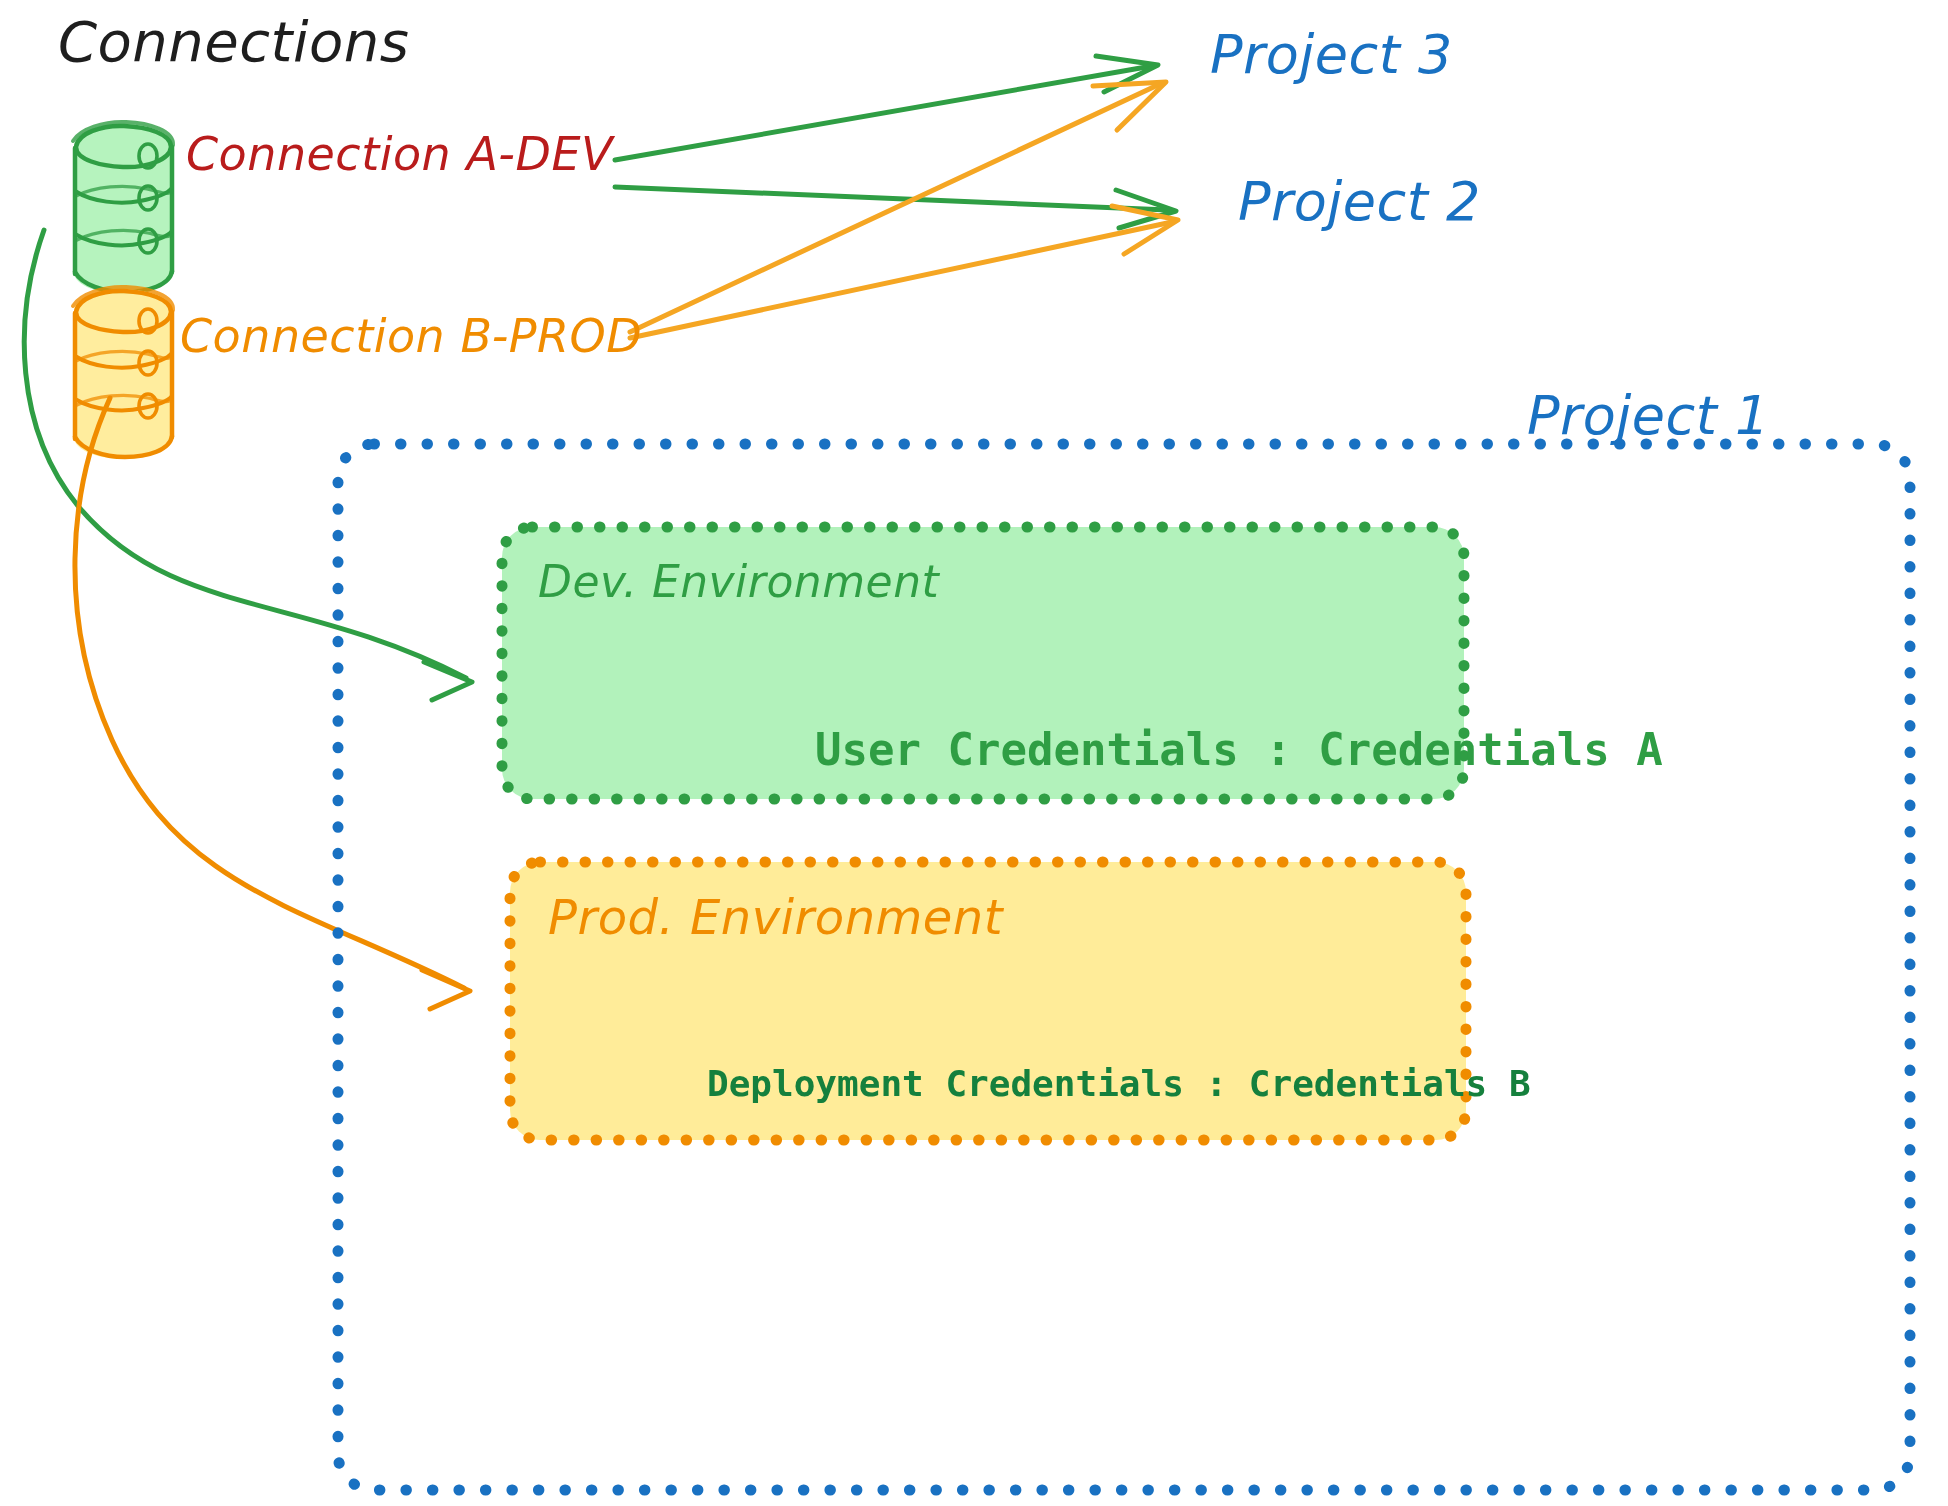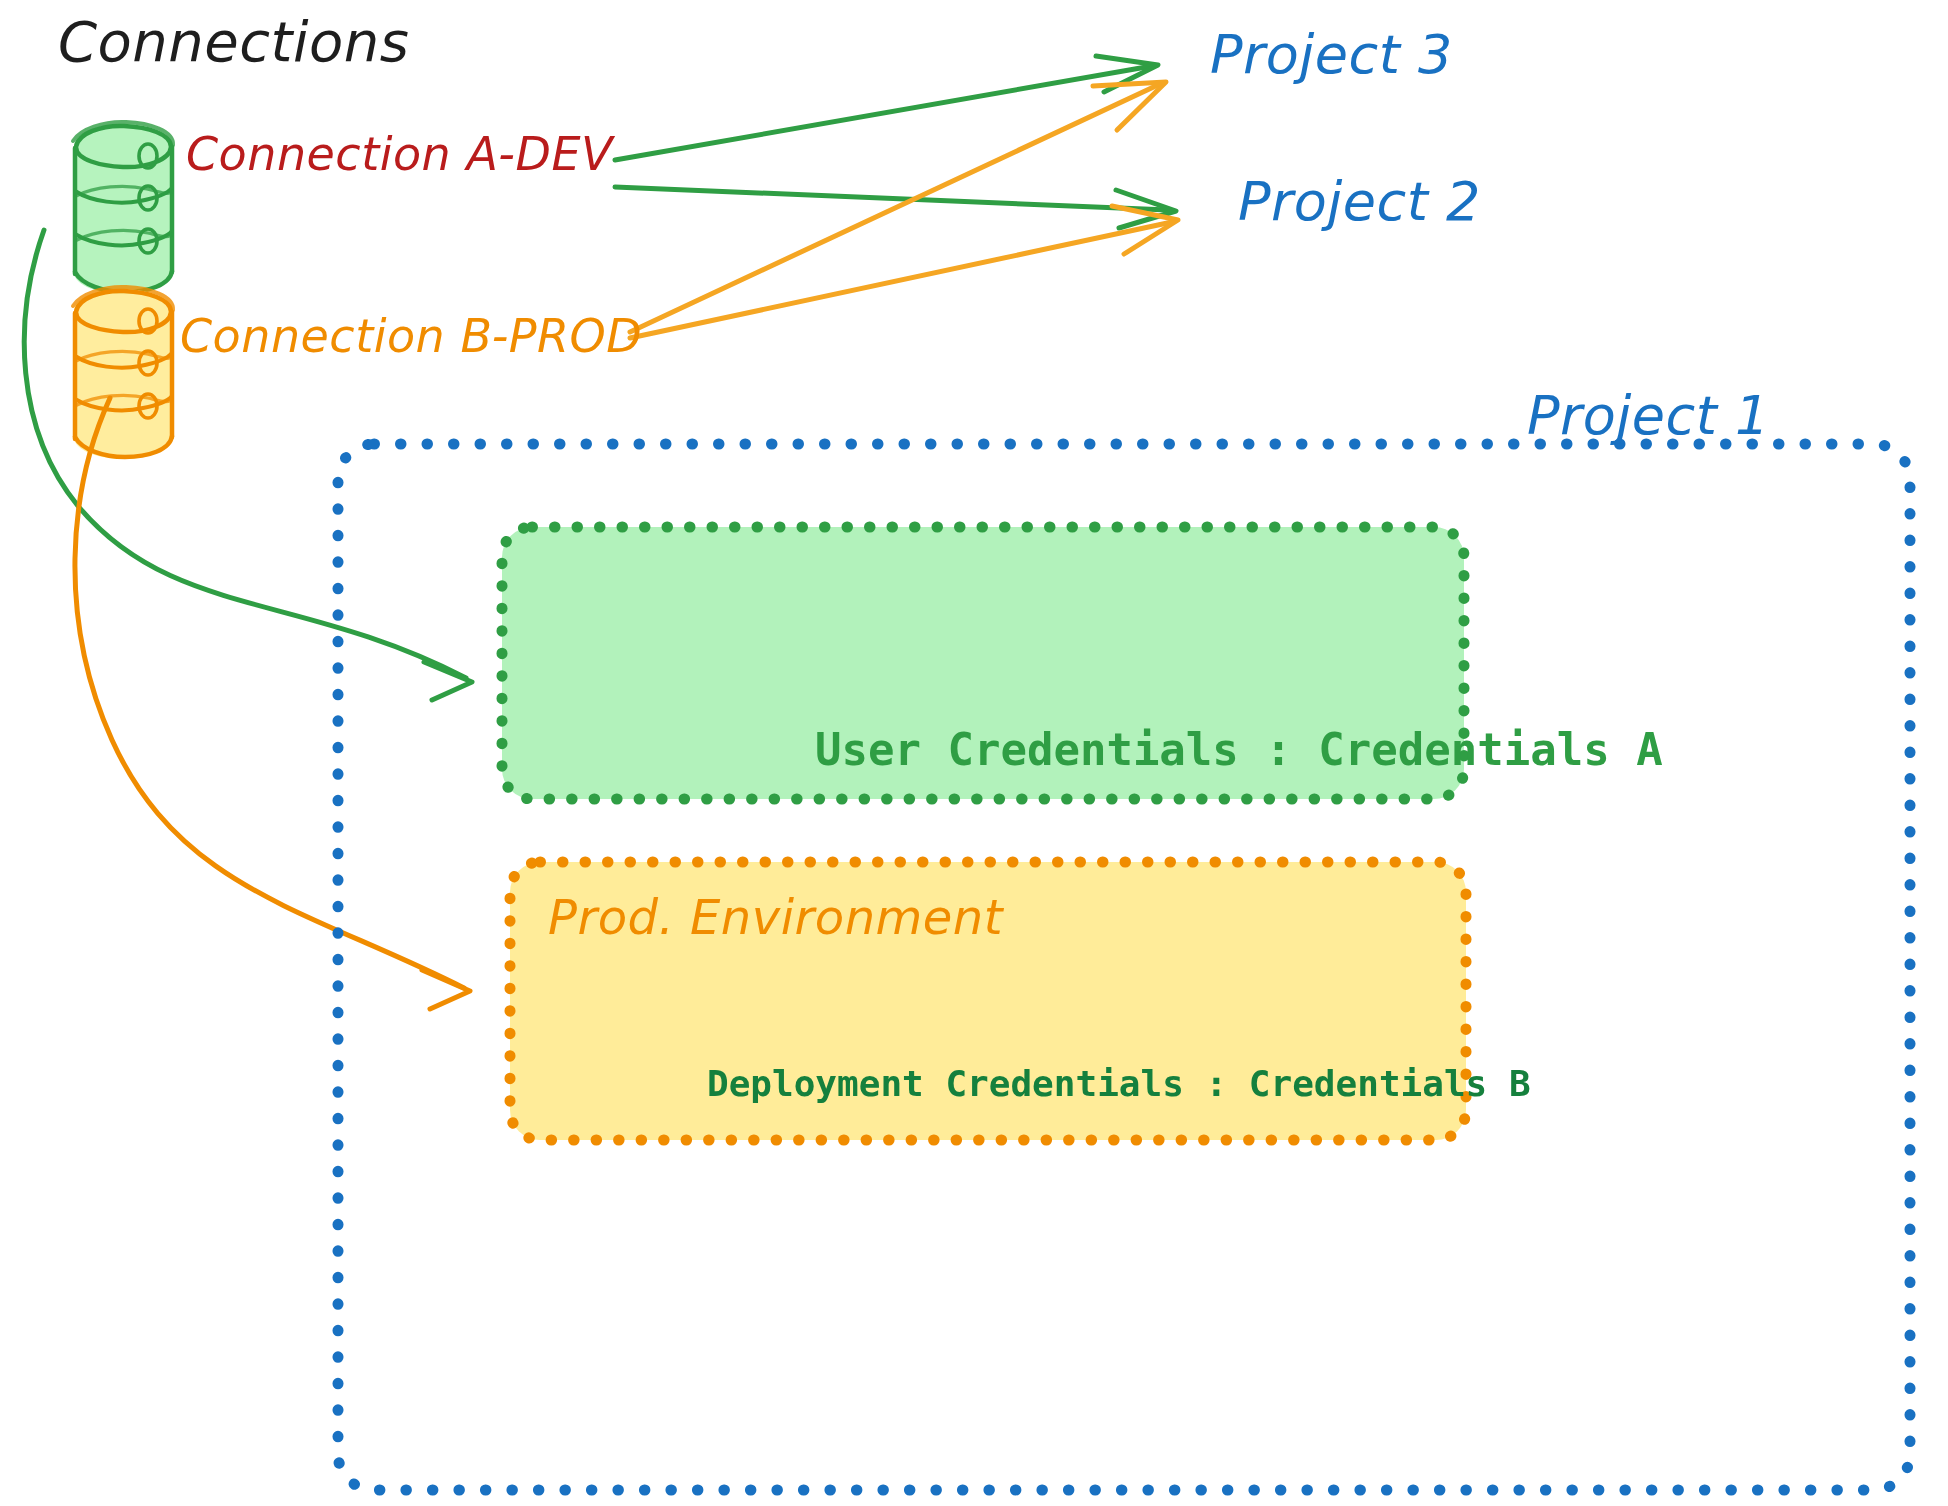--- a/index.html
+++ b/index.html
@@ -195,20 +195,21 @@
   <div class="lbl hand" id="label-conn-a">Connection A-DEV</div>
 
   <div class="lbl hand" id="label-conn-b">Connection B-PROD</div>
 
   <div class="lbl hand" id="label-project-3">Project 3</div>
 
   <div class="lbl hand" id="label-project-2">Project 2</div>
 
   <div class="lbl hand" id="label-project-1">Project 1</div>
 
+  <div class="lbl hand" id="label-dev-env">Dev. Environment</div>
 
   <div class="lbl mono" id="label-dev-cred">User Credentials : Credentials A</div>
 
   <div class="lbl hand" id="label-prod-env">Prod. Environment</div>
 
   <div class="lbl mono" id="label-prod-cred">Deployment Credentials : Credentials B</div>
 
 </div>
 
 </body></html>

